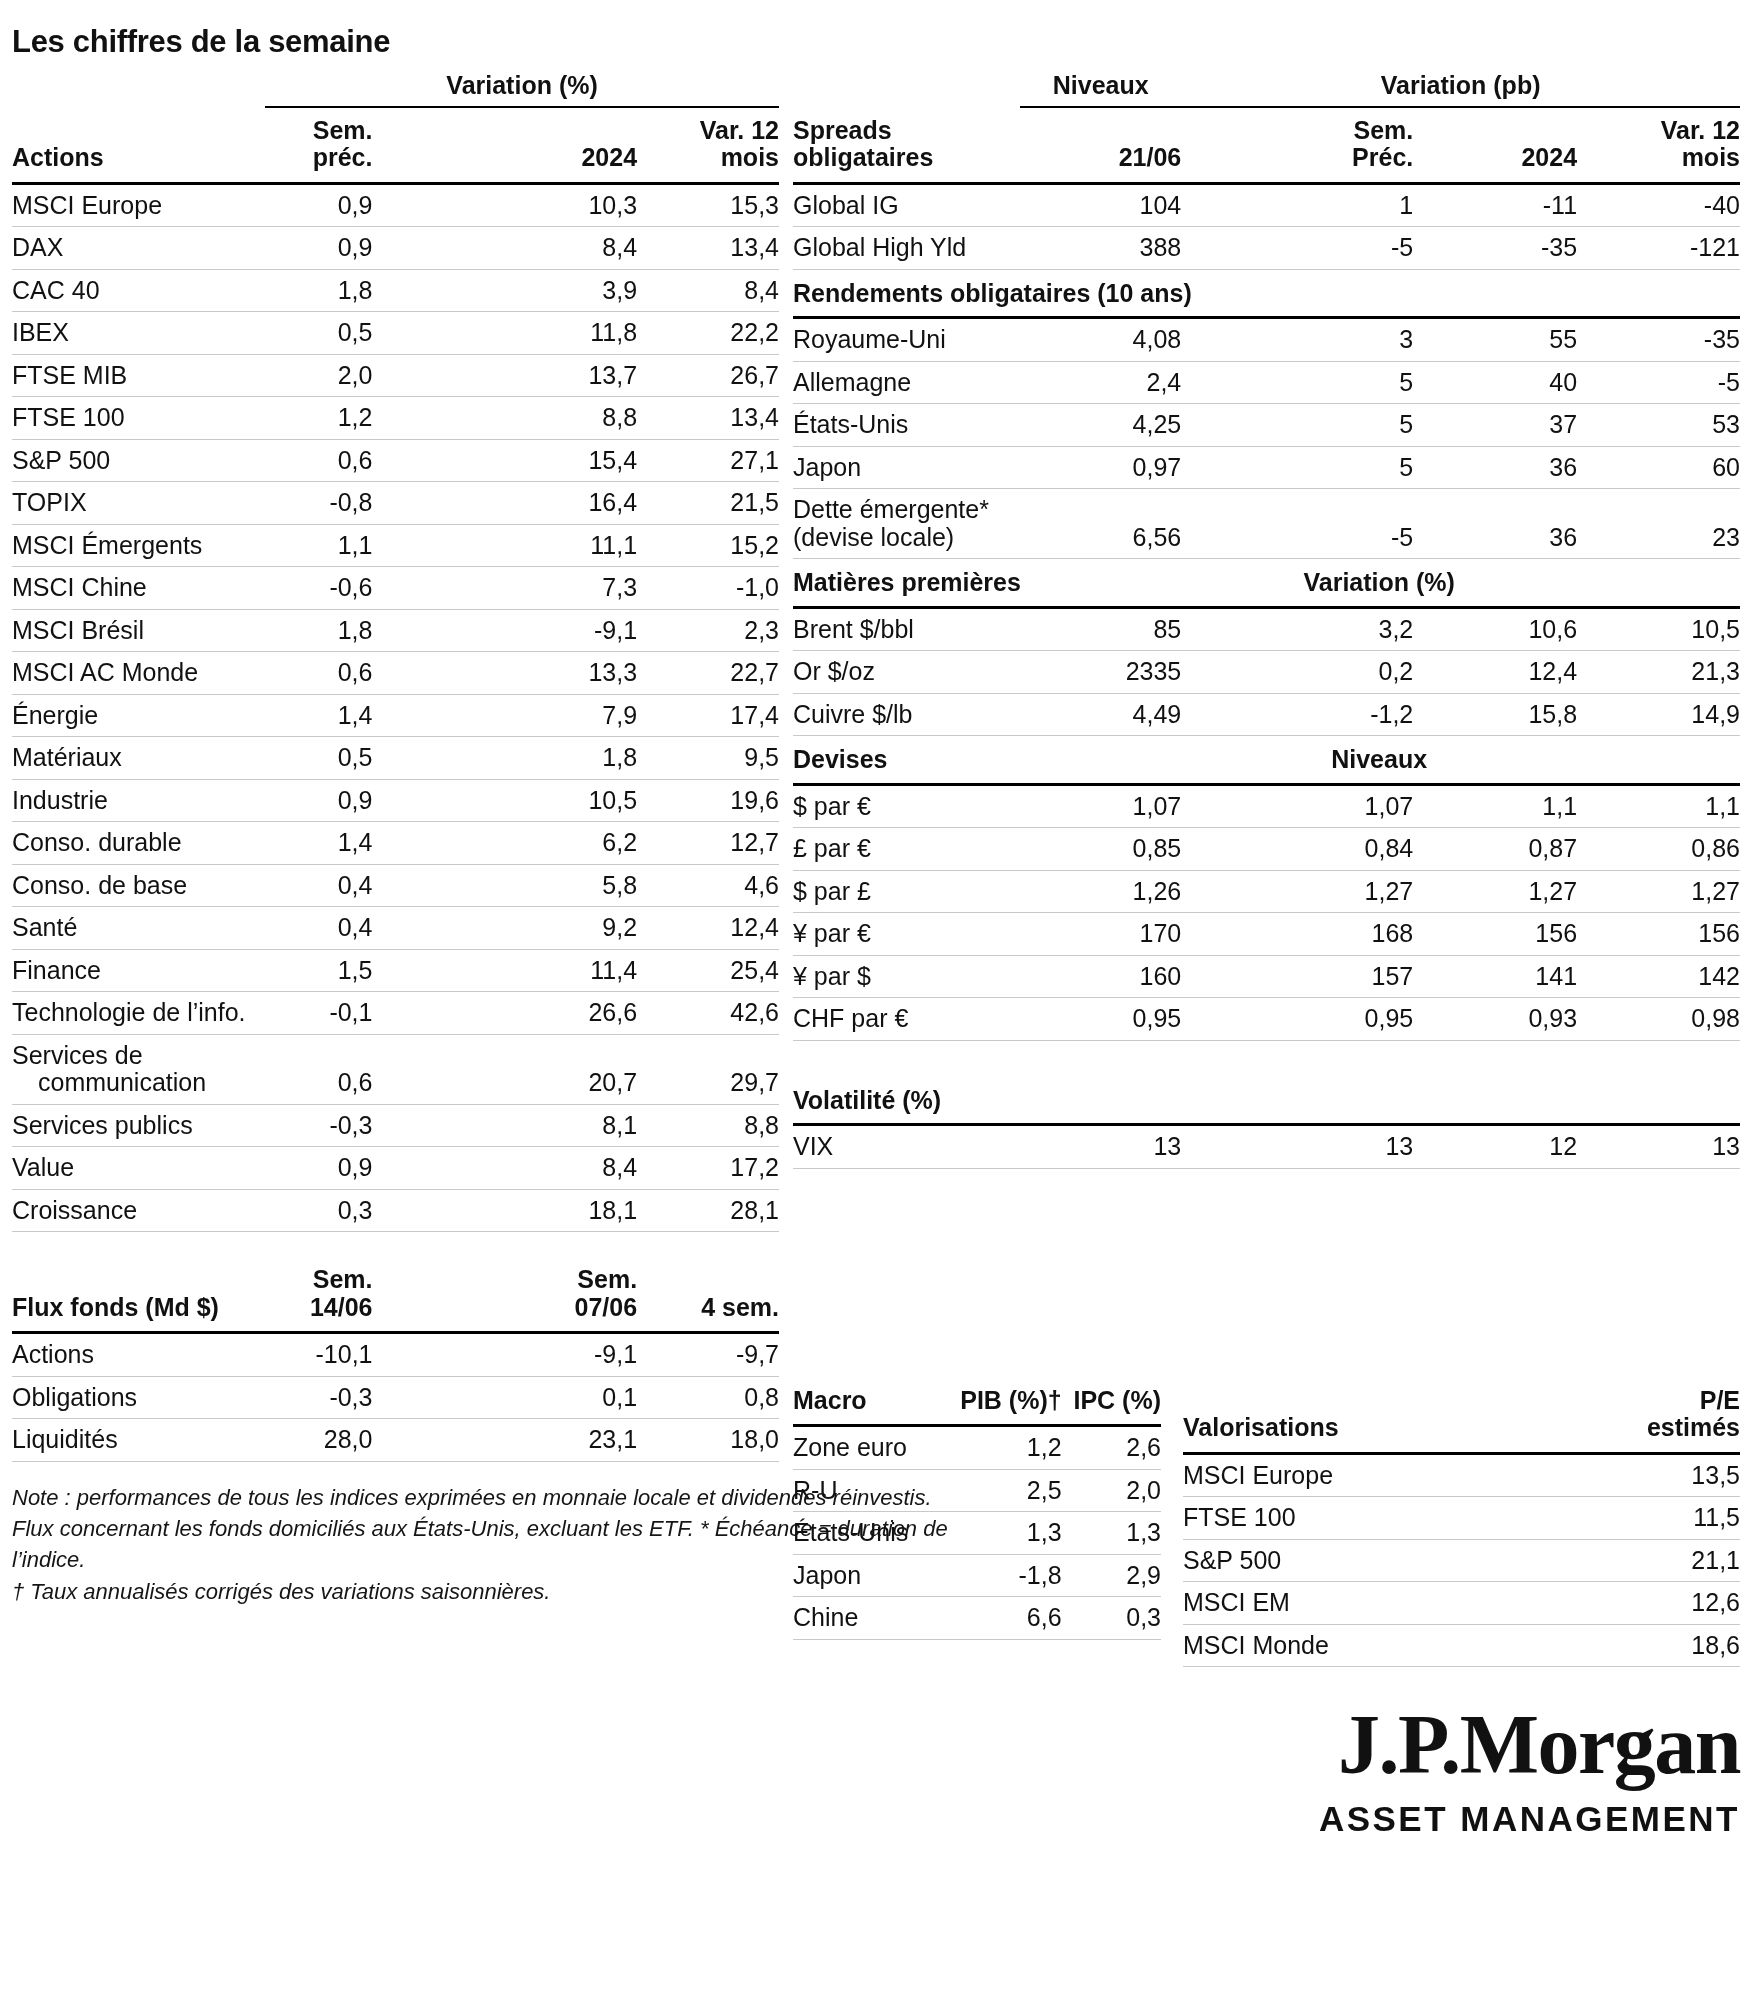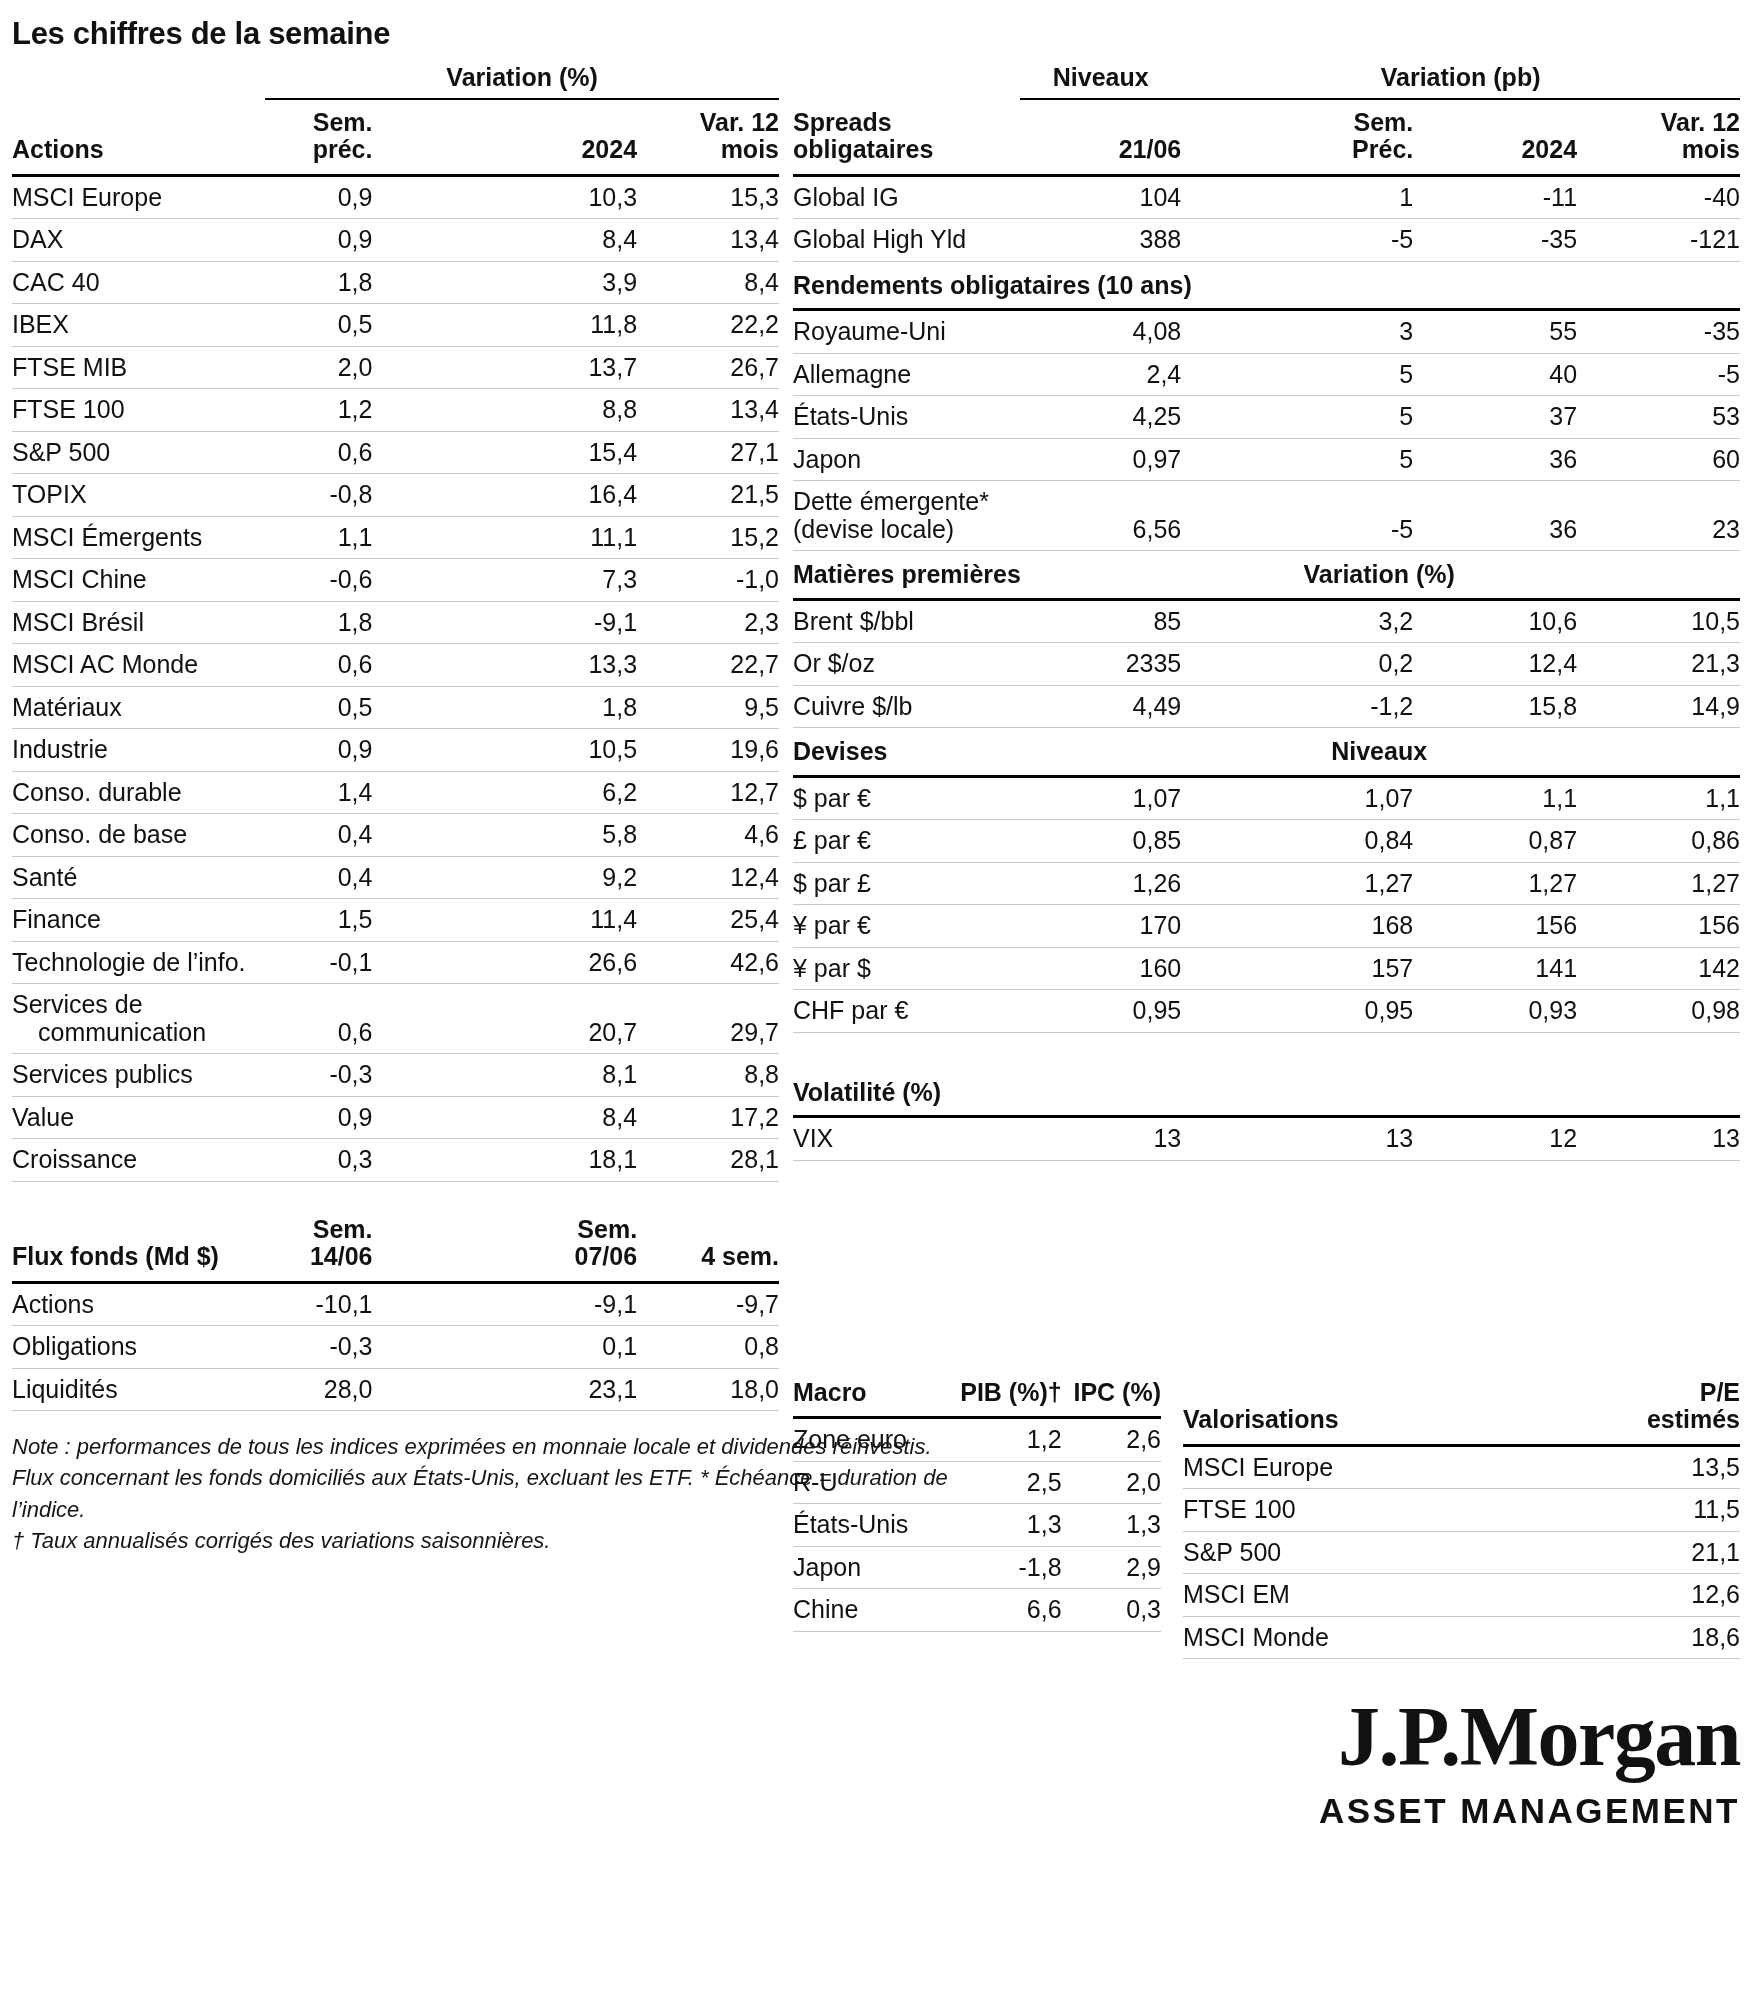--- a/index.html
+++ b/index.html
@@ -1,18 +1,18 @@
 <!DOCTYPE html>
 <html><head>
 <meta charset="utf-8">
 <style>
   html,body { margin:0; padding:0; background:#ffffff; }
   body { font-family:"Liberation Sans","DejaVu Sans",sans-serif; color:#111111; }
   .page { width:1758px; height:2004px; box-sizing:border-box; padding:12px 18px 0 12px; overflow:hidden; }
-  h1 { font-size:31px; font-weight:700; letter-spacing:-0.3px; margin:4px 0 12px 0; }
+  h1 { font-size:31px; font-weight:700; letter-spacing:-0.3px; margin:12px 0 12px 0; }
   .columns { display:flex; justify-content:space-between; align-items:flex-start; }
   .col-left  { width:767px; flex:none; }
   .col-right { width:947px; flex:none; }
 
   table { width:100%; border-collapse:collapse; table-layout:fixed; font-size:25px; line-height:1.1; }
   td, th { padding:7px 0; vertical-align:bottom; }
   th { font-weight:700; text-align:right; }
   .label { text-align:left; }
   .num { text-align:right; }
   .pre { white-space:pre-line; }
@@ -150,20 +150,26 @@
               <td class="num">2,3</td>
             </tr>
 
             <tr>
               <td class="label hang">MSCI AC Monde</td>
               <td class="num">0,6</td>
               <td class="num">13,3</td>
               <td class="num">22,7</td>
             </tr>
 
+            <tr>
+              <td class="label hang">Énergie</td>
+              <td class="num">1,4</td>
+              <td class="num">7,9</td>
+              <td class="num">17,4</td>
+            </tr>
 
             <tr>
               <td class="label hang">Matériaux</td>
               <td class="num">0,5</td>
               <td class="num">1,8</td>
               <td class="num">9,5</td>
             </tr>
 
             <tr>
               <td class="label hang">Industrie</td>

